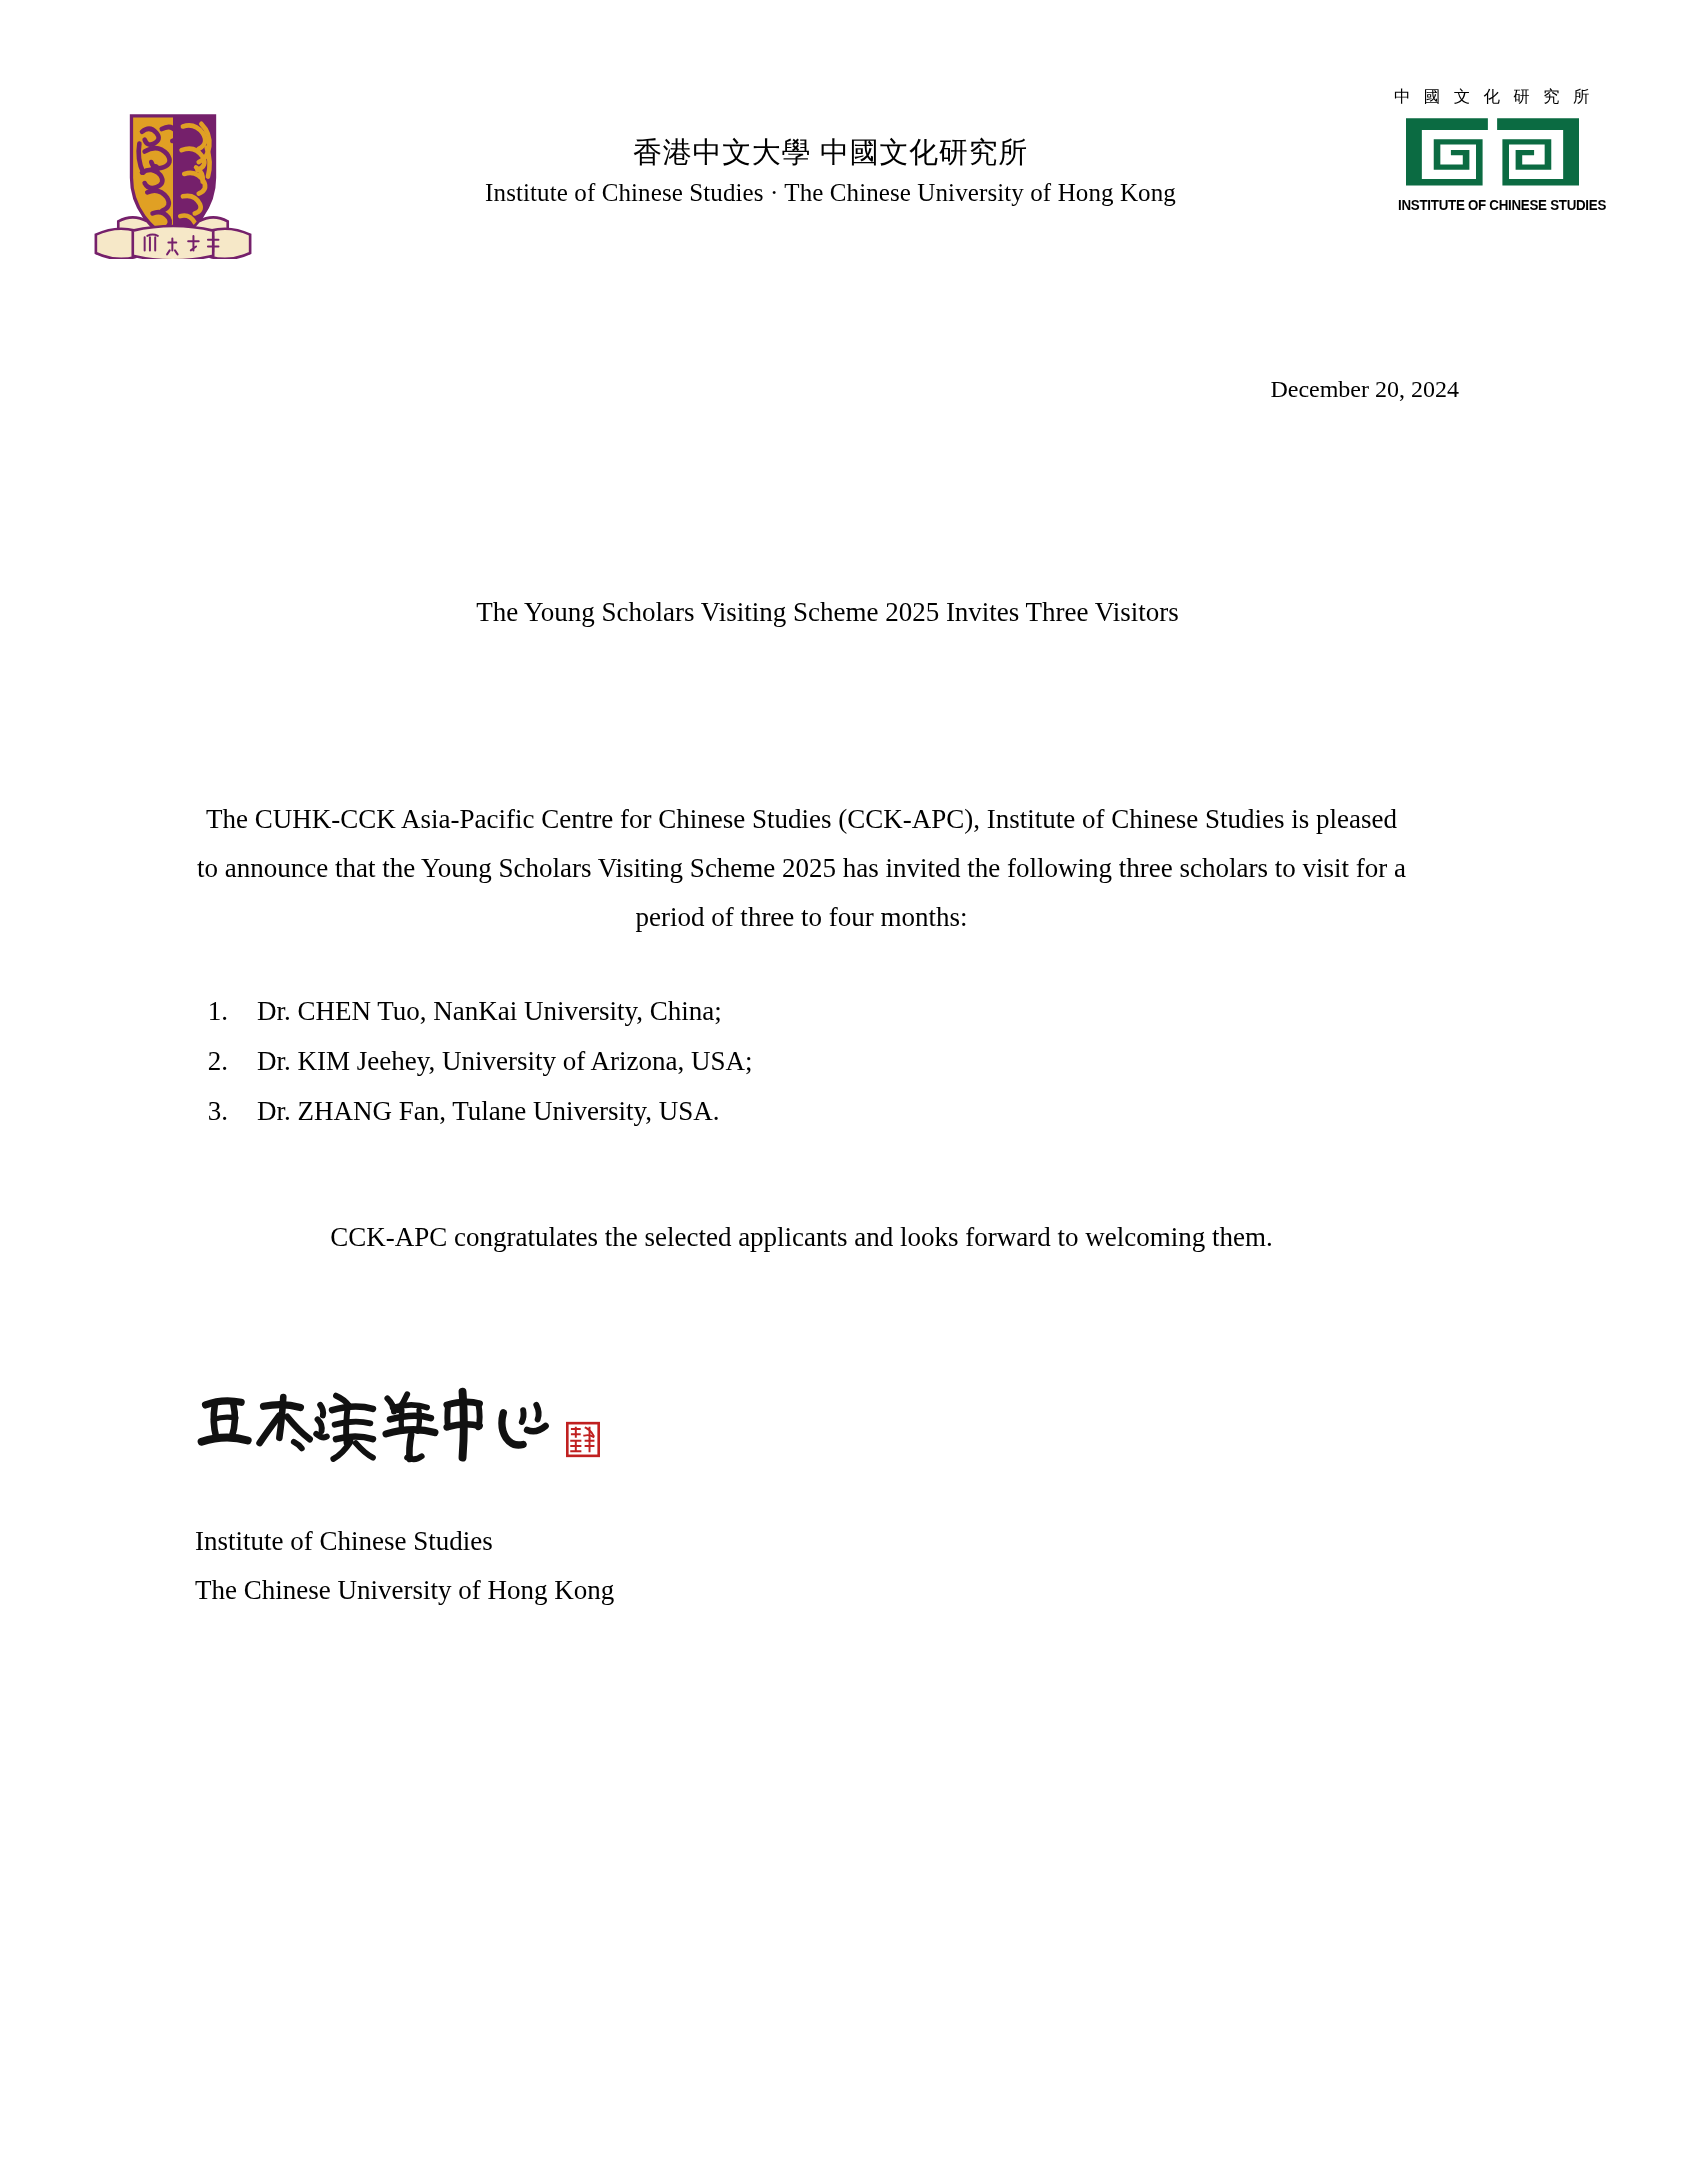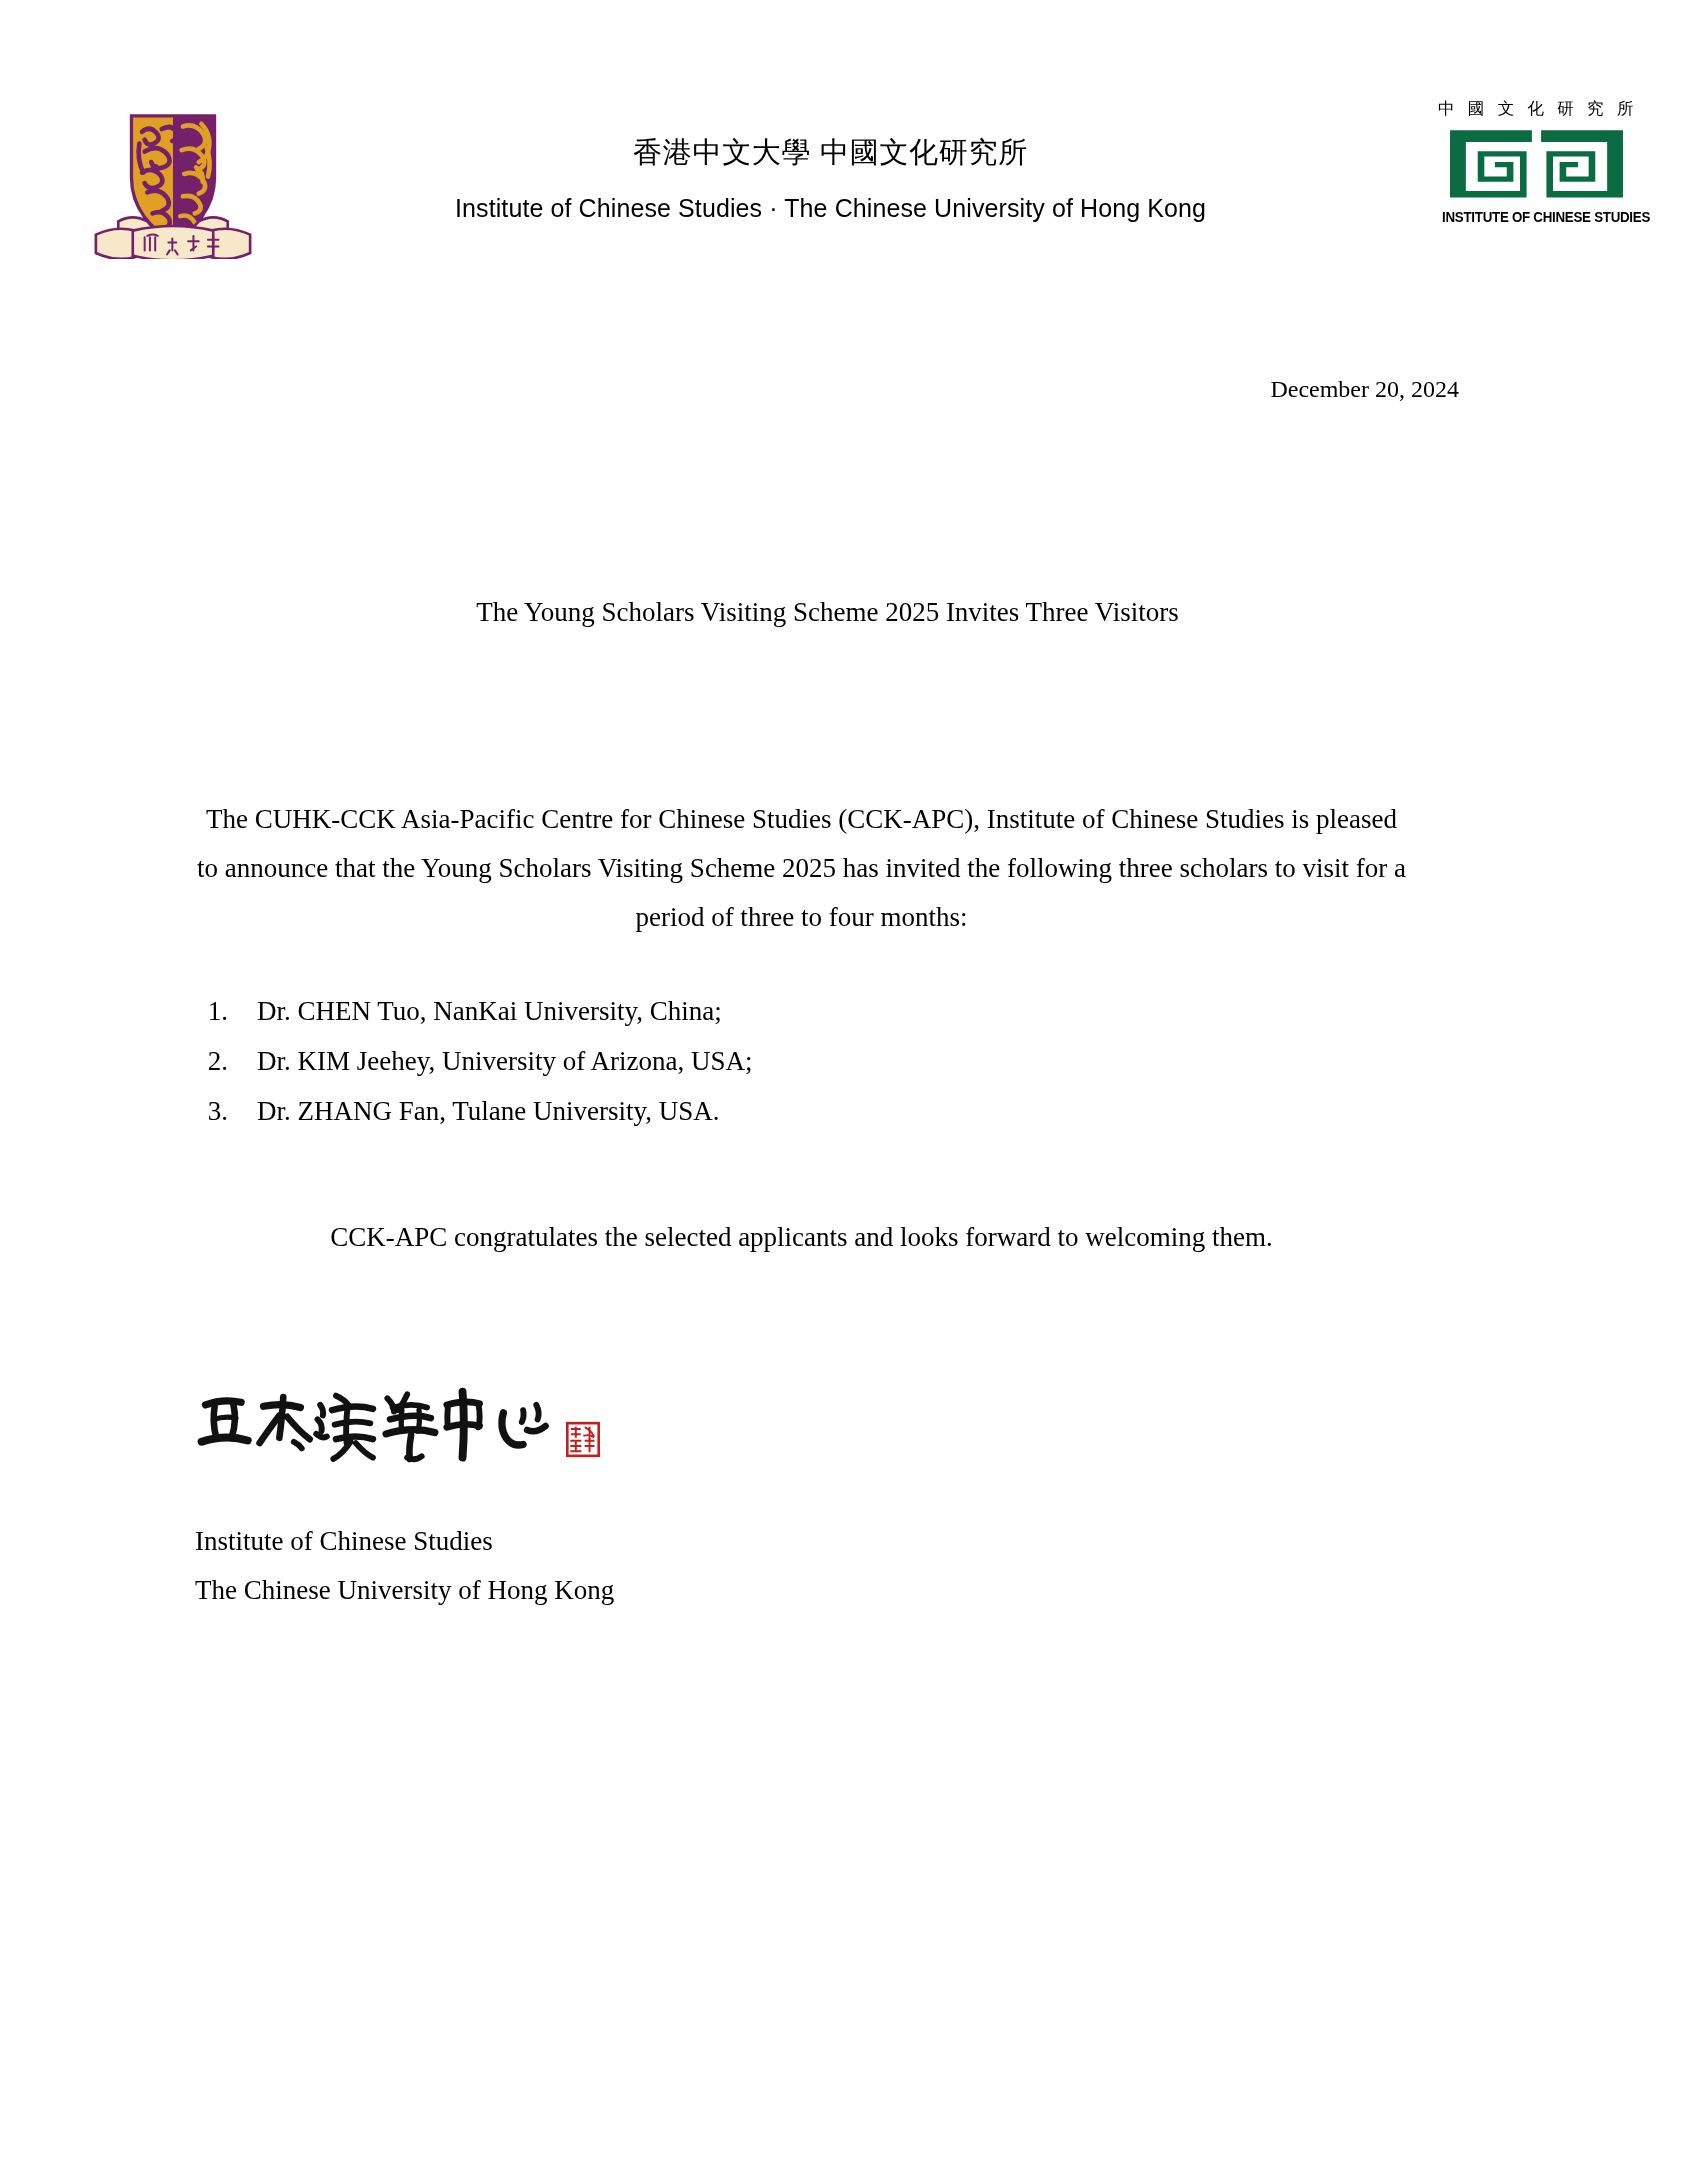--- a/index.html
+++ b/index.html
@@ -44,31 +44,31 @@
   .header-line-cn {
     font-size: 29px;
     letter-spacing: 0.7px;
     line-height: 1.25;
     white-space: nowrap;
   }
   .header-line-en {
     font-size: 25px;
     letter-spacing: 0.1px;
     line-height: 1.3;
-    margin-top: 22px;
+    margin-top: 7px;
     white-space: nowrap;
+    font-family: Liberation Serif, serif;
   }
 
   .ics-logo {
     position: absolute;
     left: 1390px;
-    top: 98px;
+    top: 86px;
     width: 202px;
     height: 138px;
-    margin-left: 44px;
   }
   .ics-cn {
     position: absolute;
     left: 4px;
     top: 0px;
     width: 198px;
     text-align: center;
     font-family: "Liberation Serif", "DejaVu Serif", serif;
     font-size: 16.5px;
     letter-spacing: 4.6px;

